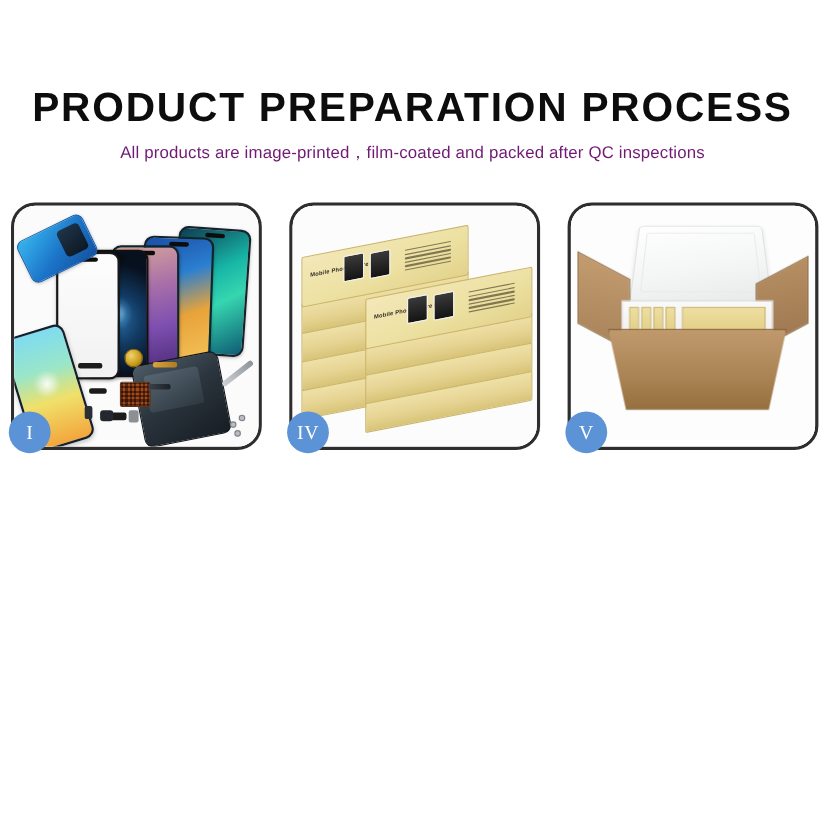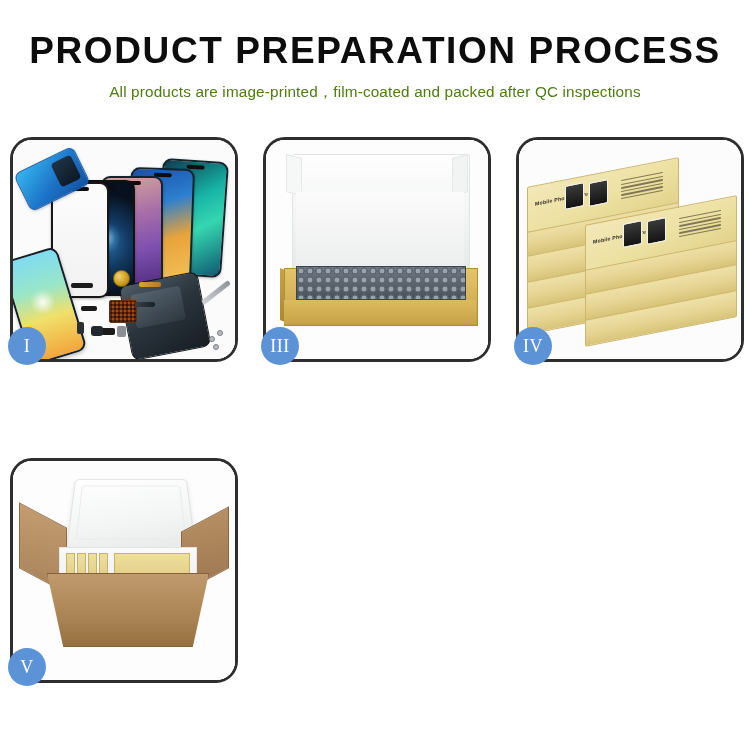--- a/index.html
+++ b/index.html
@@ -12,20 +12,21 @@
     height: 750px;
     overflow: hidden;
     font-family: "Liberation Sans", sans-serif;
     -webkit-font-smoothing: antialiased;
   }
   .page {
     position: relative;
     width: 750px;
     height: 700px;
     background: #ffffff;
+    margin-top: 47px;
   }
 
   
   .header {
     position: absolute;
     top: 0; left: 0; right: 0;
     text-align: center;
     padding-top: 32px;
   }
   .title {
@@ -36,21 +37,21 @@
     color: #0d0d0d;
     line-height: 1.05;
     white-space: nowrap;
   }
   .subtitle {
     margin-top: 11px;
     font-family: "Liberation Sans", sans-serif;
     font-size: 15.3px;
     font-weight: 400;
     letter-spacing: 0.15px;
-    color: #4d7c0f;
+    color: #701a75;
     white-space: nowrap;
   }
 
   
   .grid {
     position: absolute;
     left: 10px;
     top: 137px;
     width: 730px;
     display: grid;
@@ -542,36 +543,20 @@
           <div class="part screw" style="left:196px;top:196px;"></div>
           <div class="part screw" style="left:204px;top:190px;"></div>
           <div class="part screw" style="left:200px;top:204px;"></div>
           <div class="tweezer" style="left:186px;top:150px;"></div>
         </div>
       </div>
       <div class="badge">I</div>
     </div>
 
 
-    <div class="card">
-      <div class="card-clip">
-        <div class="scene p3-bg">
-          <div class="lid-white"></div>
-          <div class="lid-flapL"></div>
-          <div class="lid-flapR"></div>
-          <div class="foam-inner"></div>
-          <div class="tray-sideL"></div>
-          <div class="tray-sideR"></div>
-          <div class="box-tray"></div>
-          <div class="tray-inner"></div>
-          <div class="tray-front"></div>
-        </div>
-      </div>
-      <div class="badge">III</div>
-    </div>
 
     <div class="card">
       <div class="card-clip">
         <div class="scene p4-bg">
           <div class="stack">
             <div class="sbox" style="left:6px;top:138px;"></div>
             <div class="sbox" style="left:6px;top:112px;"></div>
             <div class="sbox" style="left:6px;top:86px;"></div>
             <div class="sbox" style="left:6px;top:60px;"></div>
             <div class="sbox top" style="left:6px;top:18px;"></div>

